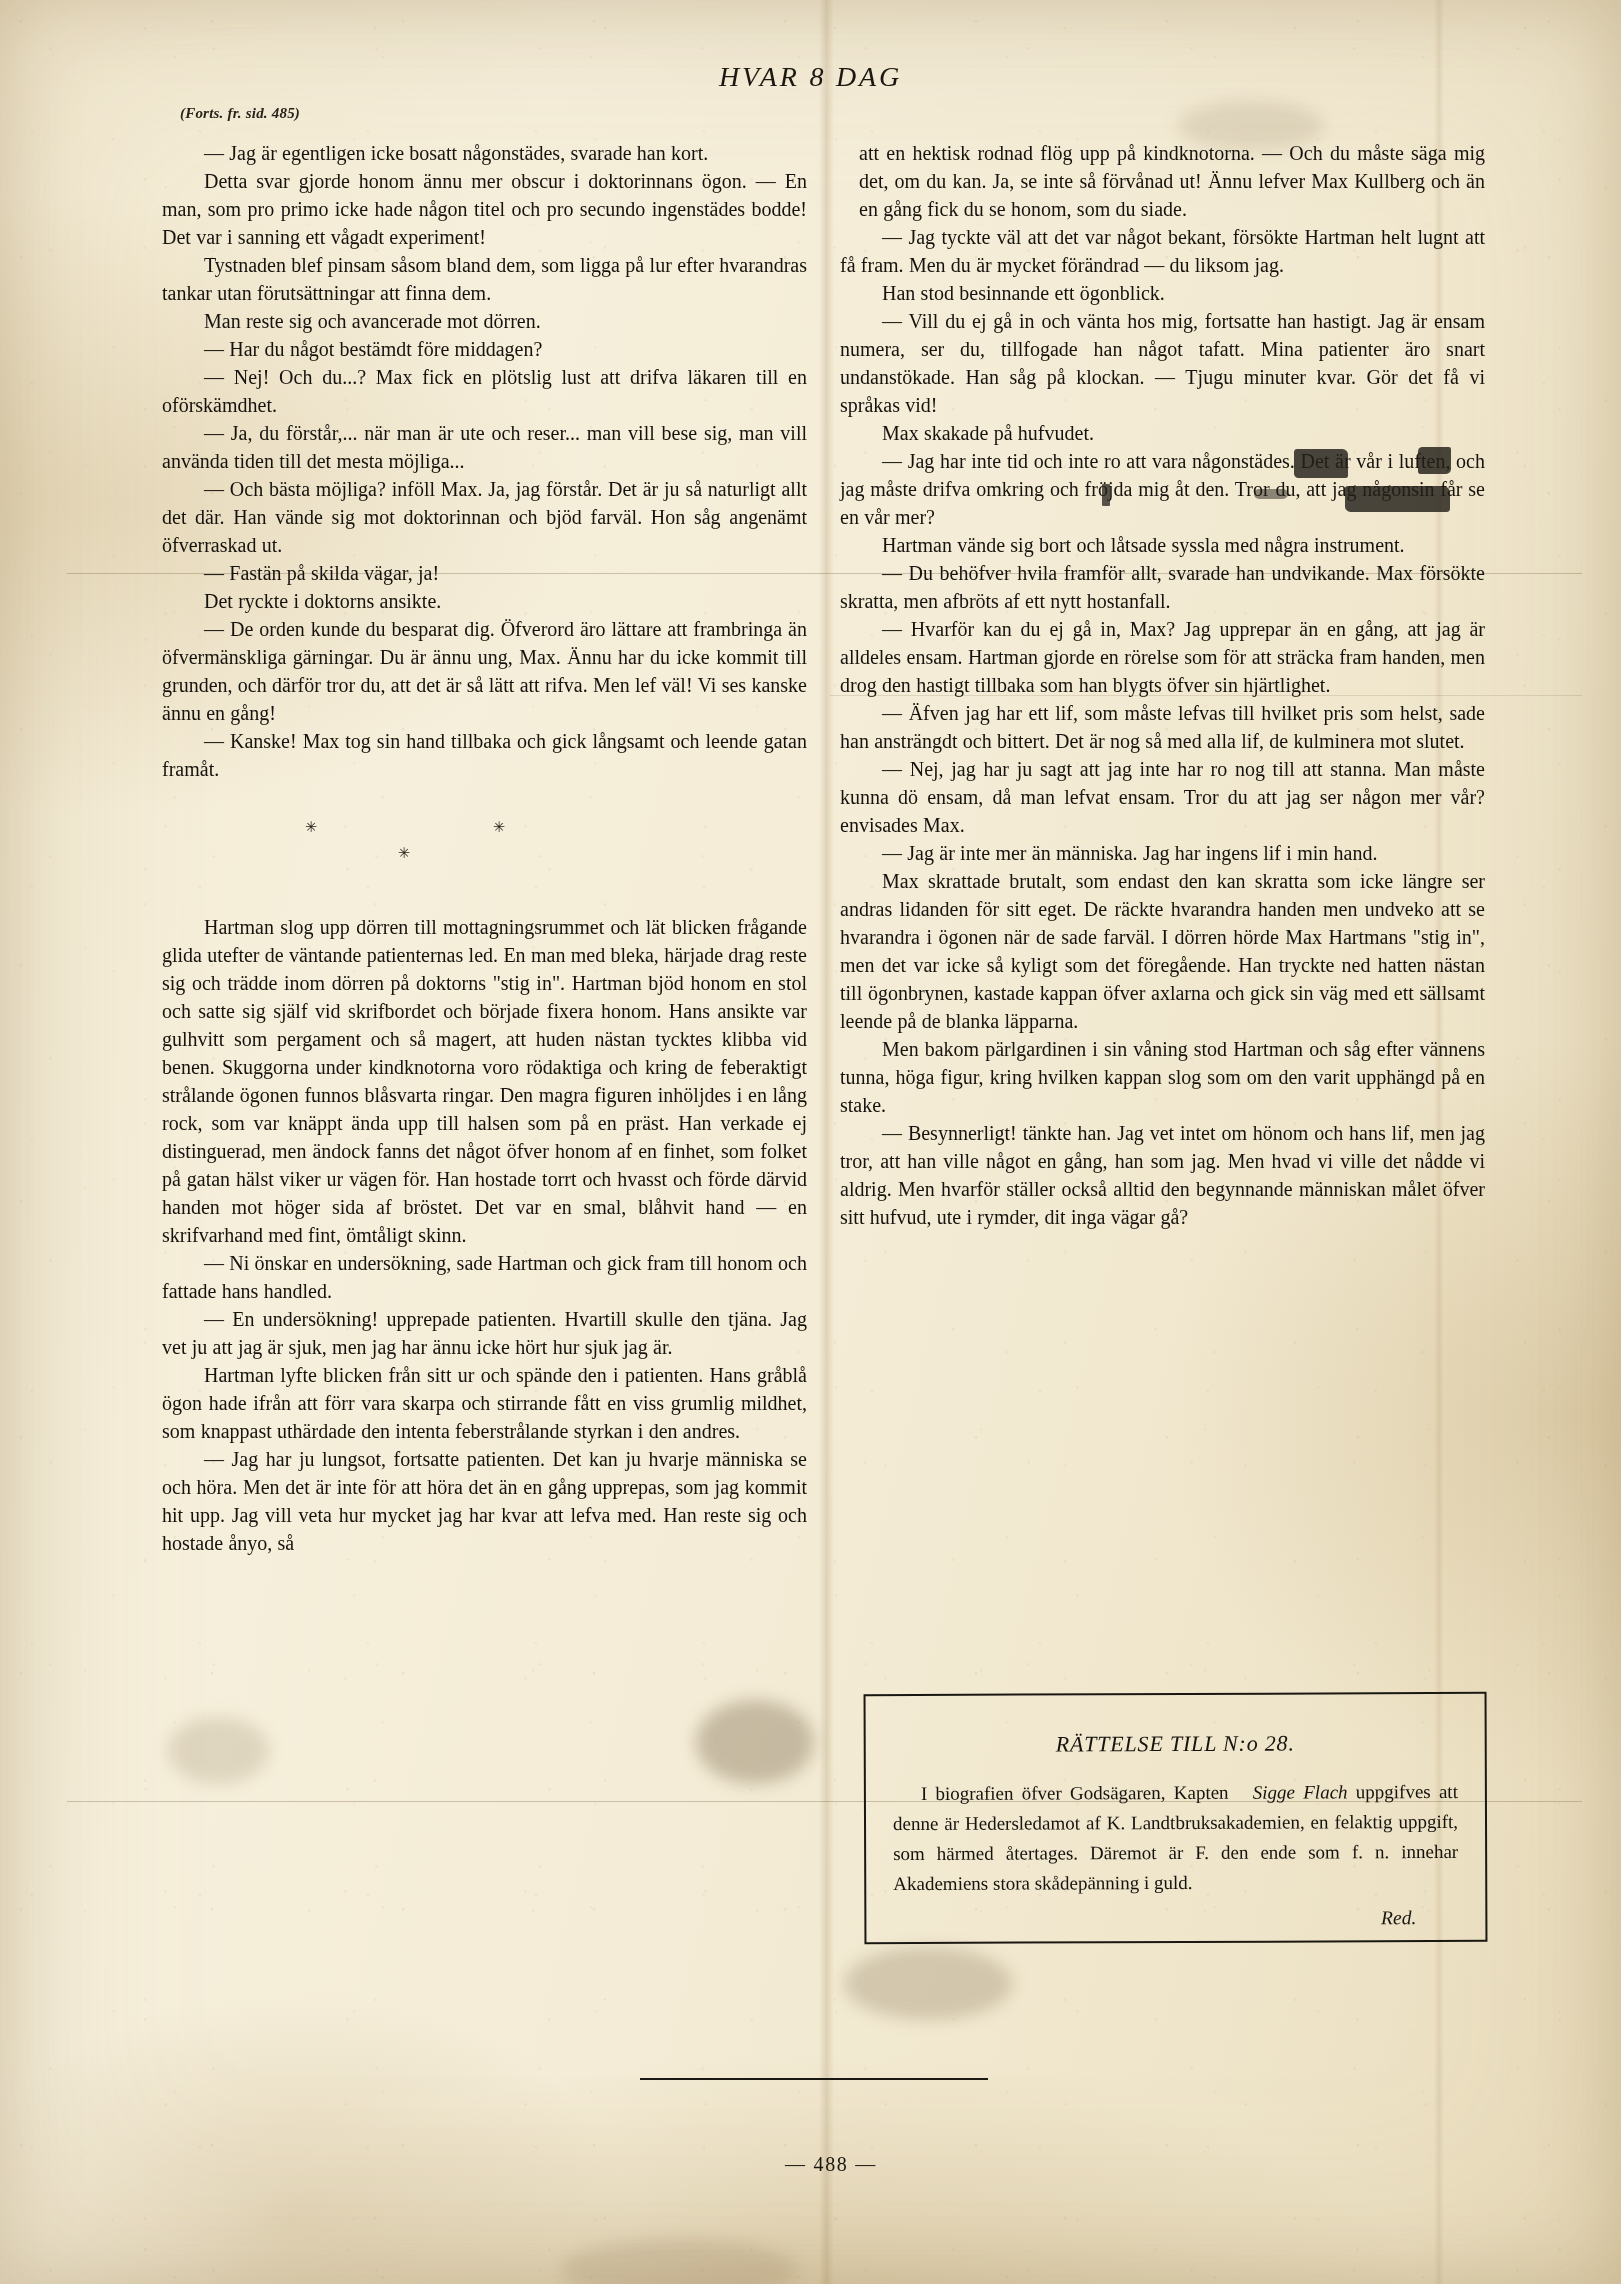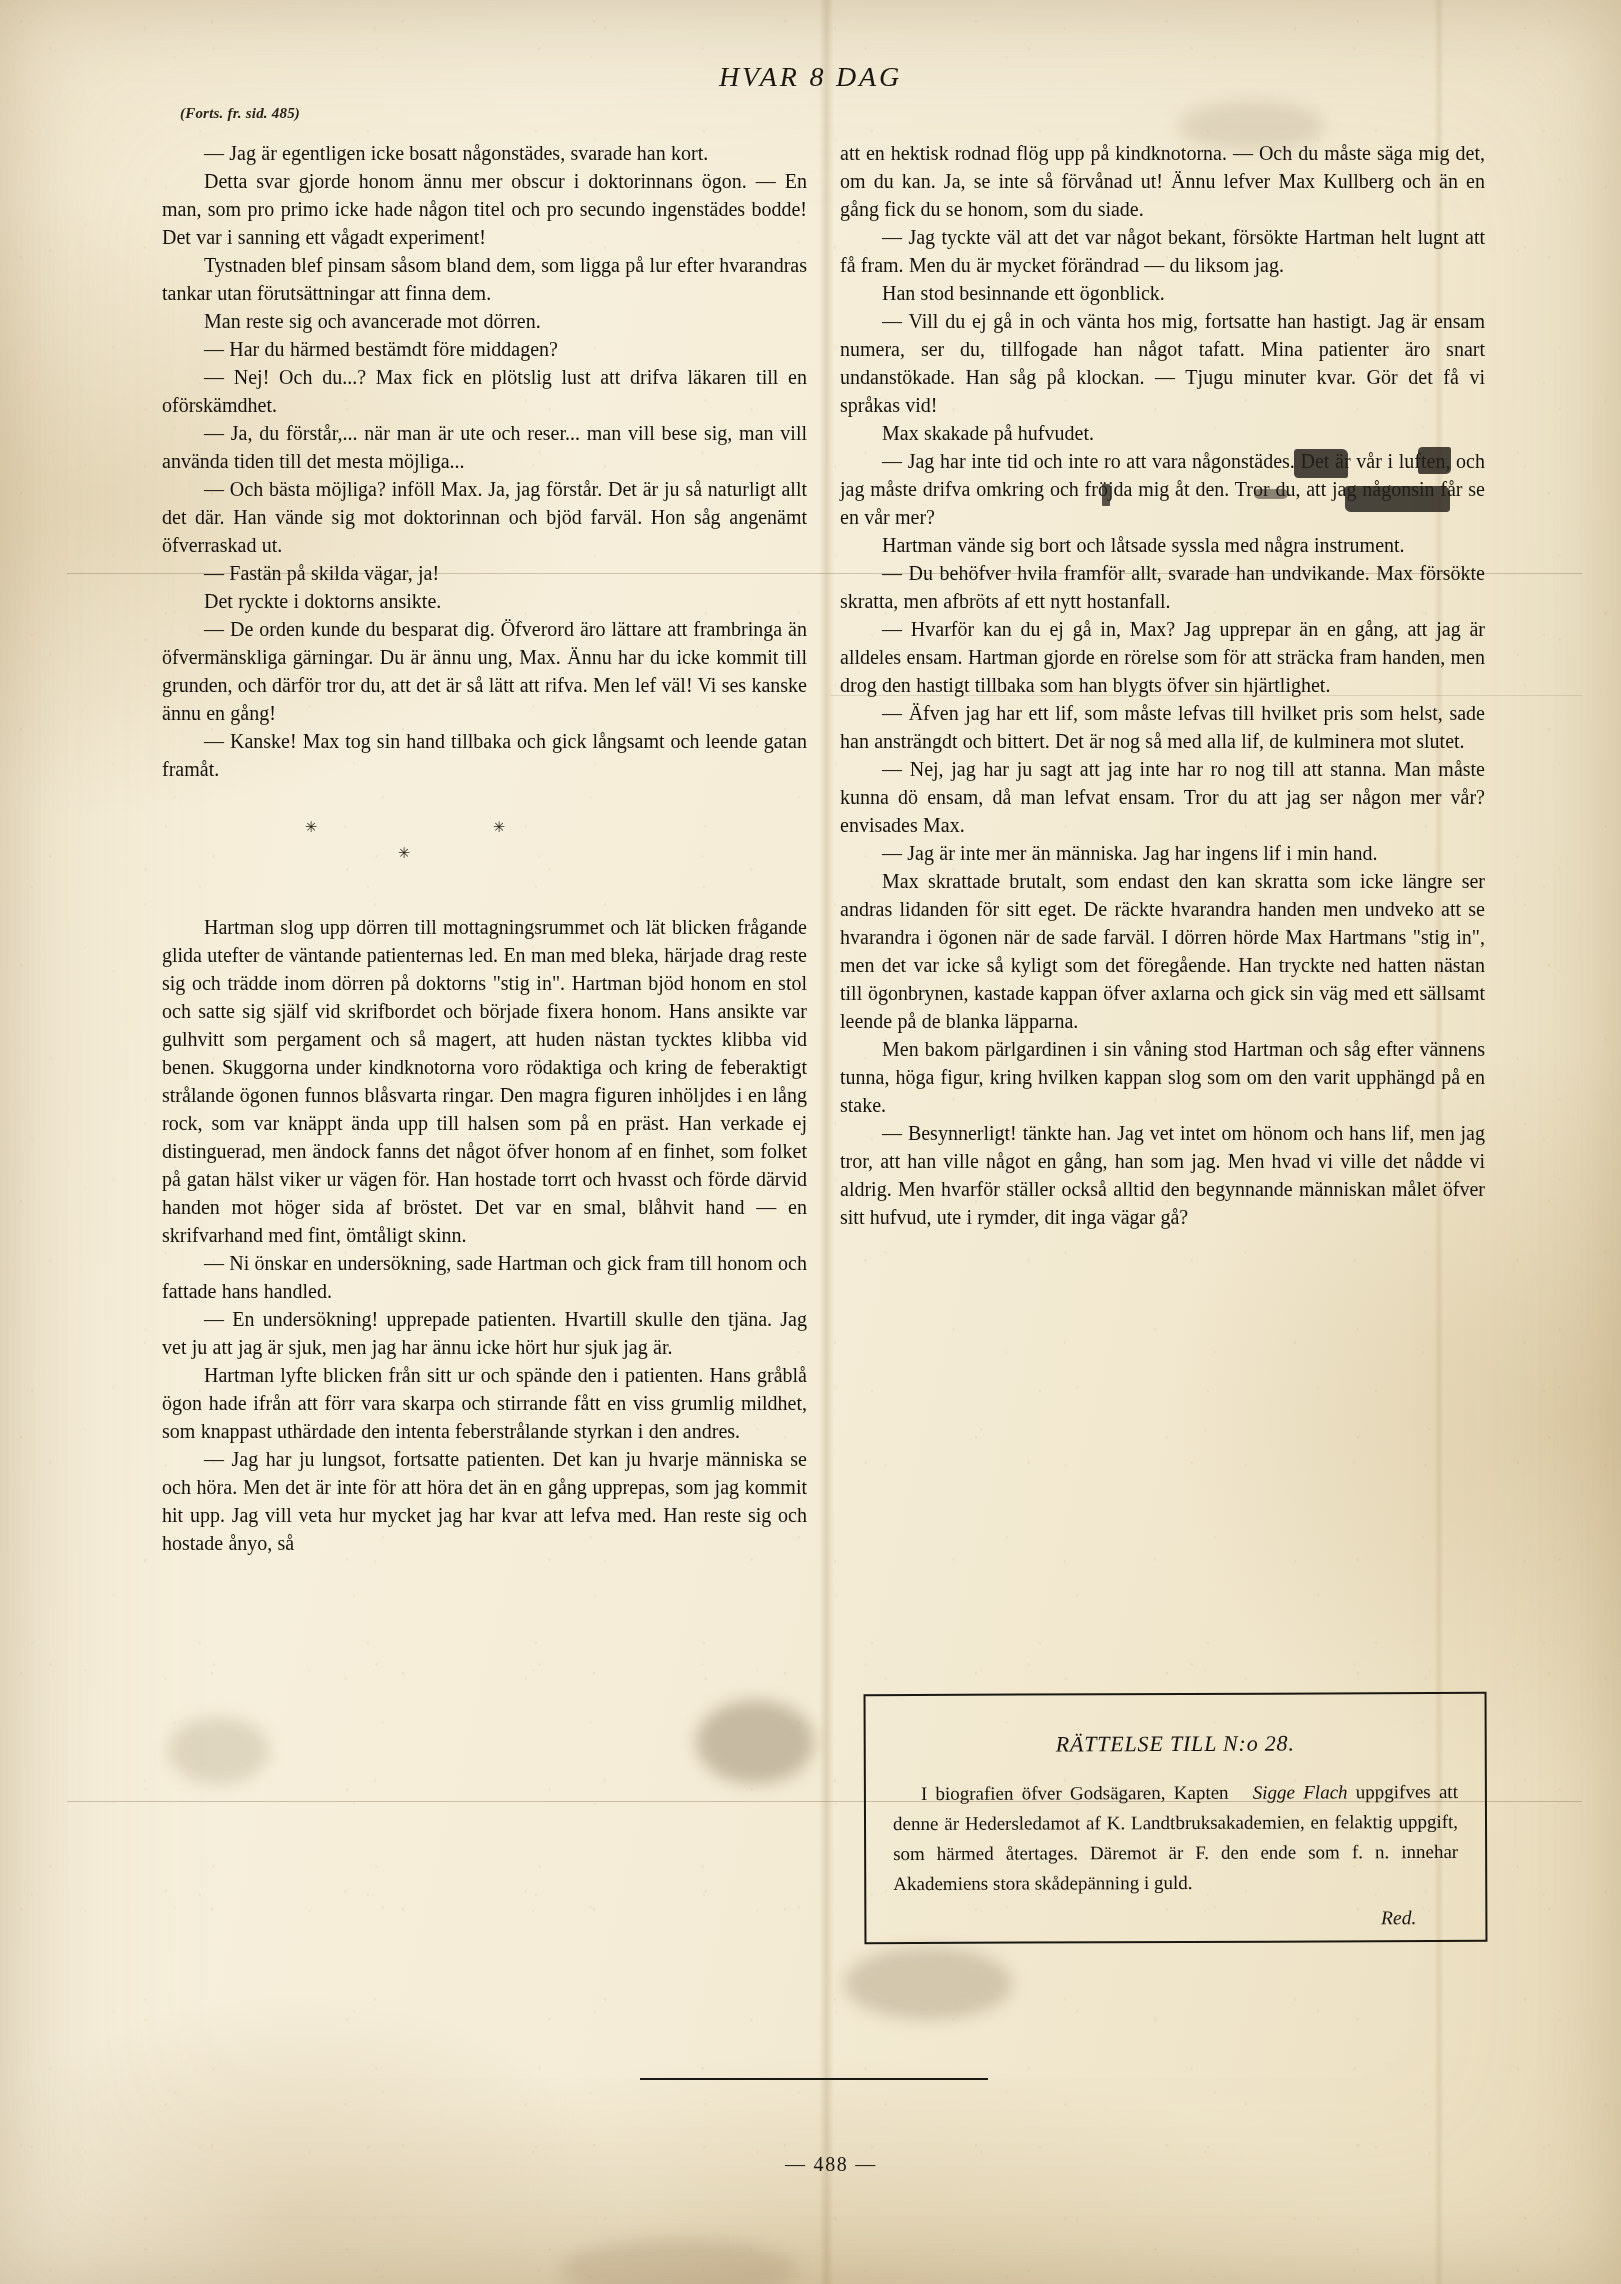--- a/index.html
+++ b/index.html
@@ -77,21 +77,21 @@
     line-height: 28px;
     text-align: justify;
     text-justify: inter-word;
     word-spacing: 0.3px;
     color: #16130e;
   }
   #col-left  { left: 162px;  }
   #col-right { left: 840px; }
 
   .para { margin: 0; text-indent: 42px; }
-  .para.noindent { text-indent: 0; }
+  .para.noindent { text-indent: 0; margin-left: 19px; }
 
   
   #ornament {
     position: relative;
     height: 84px;
     margin: 25px 0 21px 0;
   }
   #ornament span {
     position: absolute;
     font-size: 14.6px;
@@ -222,21 +222,21 @@
   <div class="smudge" id="smudge5"></div>
 
   <div id="running-head">HVAR 8 DAG</div>
   <div id="forts">(Forts. fr. sid. 485)</div>
 
   <div class="col" id="col-left">
     <p class="para">— Jag är egentligen icke bosatt någonstädes, svarade han kort.</p>
     <p class="para">Detta svar gjorde honom ännu mer obscur i doktorinnans ögon. — En man, som pro primo icke hade någon titel och pro secundo ingenstädes bodde! Det var i sanning ett vågadt experiment!</p>
     <p class="para">Tystnaden blef pinsam såsom bland dem, som ligga på lur efter hvarandras tankar utan förutsättningar att finna dem.</p>
     <p class="para">Man reste sig och avancerade mot dörren.</p>
-    <p class="para">— Har du härmed bestämdt före middagen?</p>
+    <p class="para">— Har du något bestämdt före middagen?</p>
     <p class="para">— Nej! Och du...? Max fick en plötslig lust att drifva läkaren till en oförskämdhet.</p>
     <p class="para">— Ja, du förstår,... när man är ute och reser... man vill bese sig, man vill använda tiden till det mesta möjliga...</p>
     <p class="para">— Och bästa möjliga? inföll Max. Ja, jag förstår. Det är ju så naturligt allt det där. Han vände sig mot doktorinnan och bjöd farväl. Hon såg angenämt öfverraskad ut.</p>
     <p class="para">— Fastän på skilda vägar, ja!</p>
     <p class="para">Det ryckte i doktorns ansikte.</p>
     <p class="para">— De orden kunde du besparat dig. Öfverord äro lättare att frambringa än öfvermänskliga gärningar. Du är ännu ung, Max. Ännu har du icke kommit till grunden, och därför tror du, att det är så lätt att rifva. Men lef väl! Vi ses kanske ännu en gång!</p>
     <p class="para">— Kanske! Max tog sin hand tillbaka och gick långsamt och leende gatan framåt.</p>
 
     <div id="ornament">
       <span id="ast-left">✳</span>

